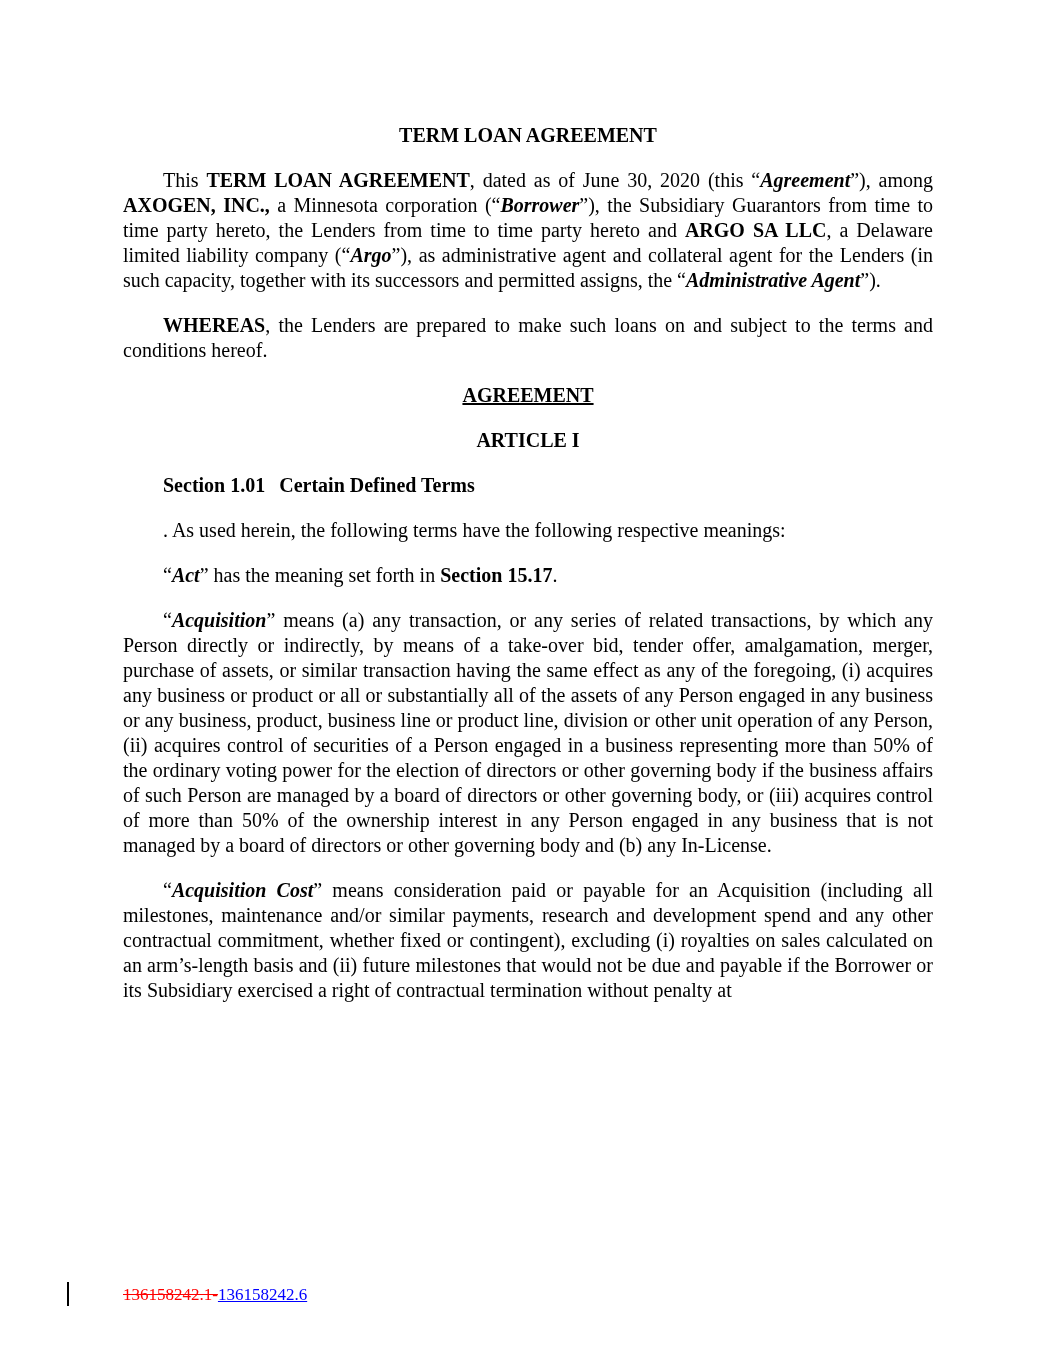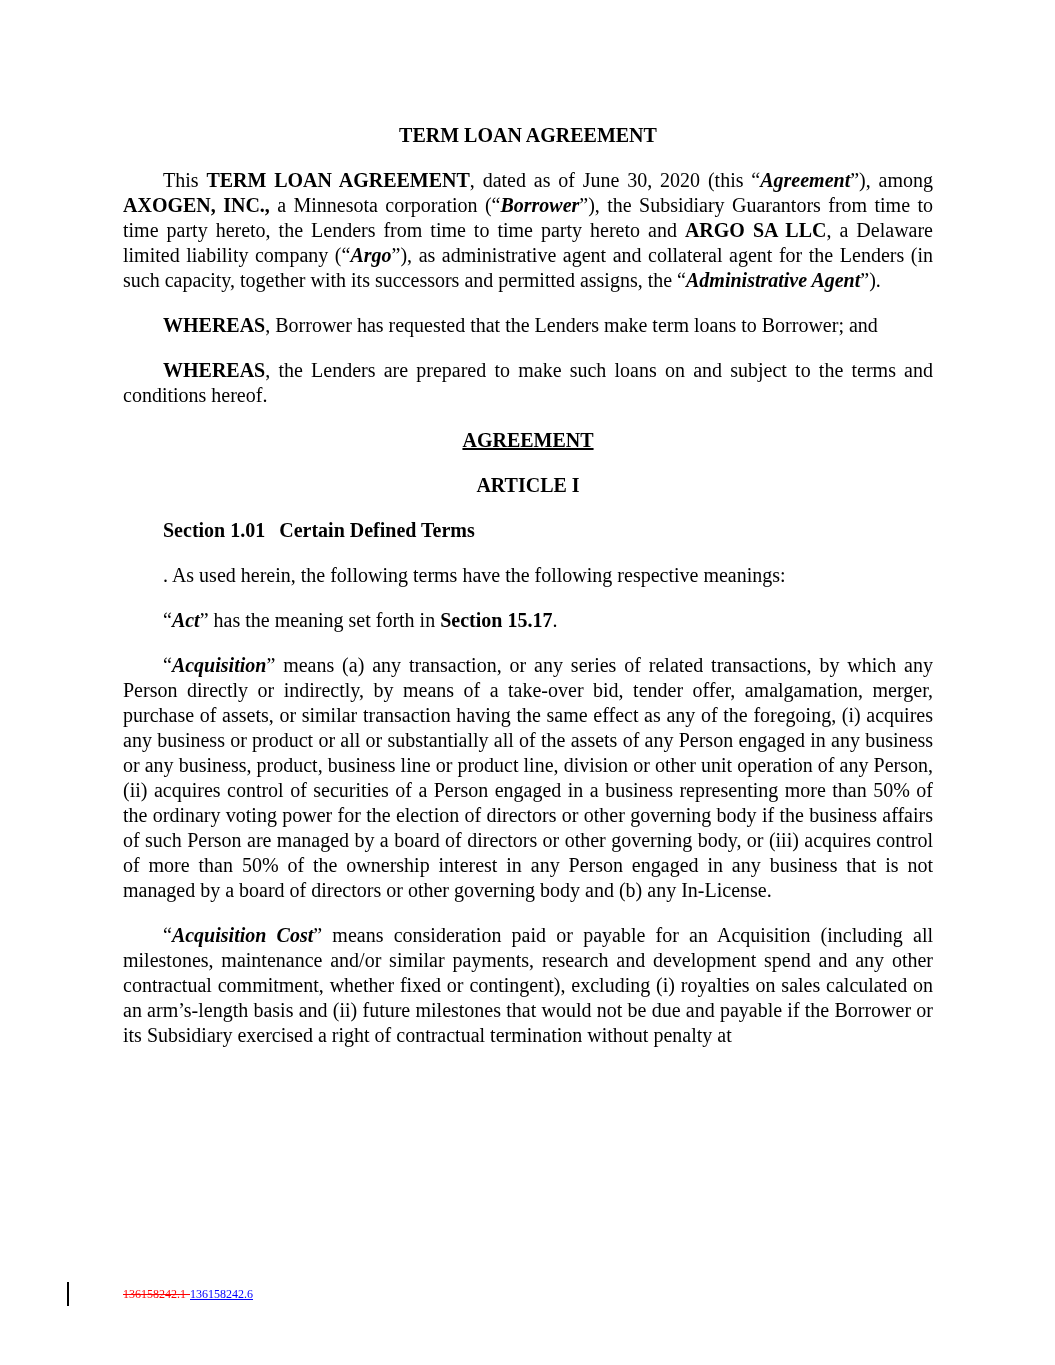--- a/index.html
+++ b/index.html
@@ -33,21 +33,21 @@
   .heading .ul { text-decoration: underline; }
   .section-heading {
     font-weight: bold;
     margin-left: 40px;
   }
   .section-heading .tab { display: inline-block; width: 14px; }
   .footer-redline {
     position: absolute;
     left: 123px;
     top: 1284px;
-    font-size: 12px;
+    font-size: 17px;
     line-height: 21px;
     font-family: "Liberation Serif", "DejaVu Serif", serif;
   }
   .change-bar {
     position: absolute;
     left: 67px;
     top: 1282px;
     width: 2px;
     height: 24px;
     background: #000000;
@@ -57,21 +57,20 @@
 <body>
 
 <div class="page">
   <div class="content">
 
     <div class="heading block">TERM LOAN AGREEMENT</div>
 
     <p class="body-para block"><span>This </span><span style="font-weight: bold;">TERM LOAN AGREEMENT</span><span>, dated as of June 30, 2020 (this “</span><span style="font-weight: bold; font-style: italic;">Agreement</span><span>”), among </span><span style="font-weight: bold;">AXOGEN, INC.,</span><span> a Minnesota corporation (“</span><span style="font-weight: bold; font-style: italic;">Borrower</span><span>”), the Subsidiary Guarantors from time to time party hereto, the Lenders from time to time party hereto and </span><span style="font-weight: bold;">ARGO SA LLC</span><span>, a Delaware limited liability company (“</span><span style="font-weight: bold; font-style: italic;">Argo</span><span>”), as administrative agent and collateral agent for the Lenders (in such capacity, together with its successors and permitted assigns, the “</span><span style="font-weight: bold; font-style: italic;">Administrative Agent</span><span>”).</span></p>
 
 
-    <p class="body-para block"><span style="font-weight: bold;">WHEREAS</span><span>, Borrower has requested that the Lenders make term loans to Borrower; and</span></p>
 
     <p class="body-para block"><span style="font-weight: bold;">WHEREAS</span><span>, the Lenders are prepared to make such loans on and subject to the terms and conditions hereof.</span></p>
 
     <div class="heading block"><span class="ul">AGREEMENT</span></div>
 
 
     <div class="heading block">
       <div>ARTICLE I</div>
     </div>
 

